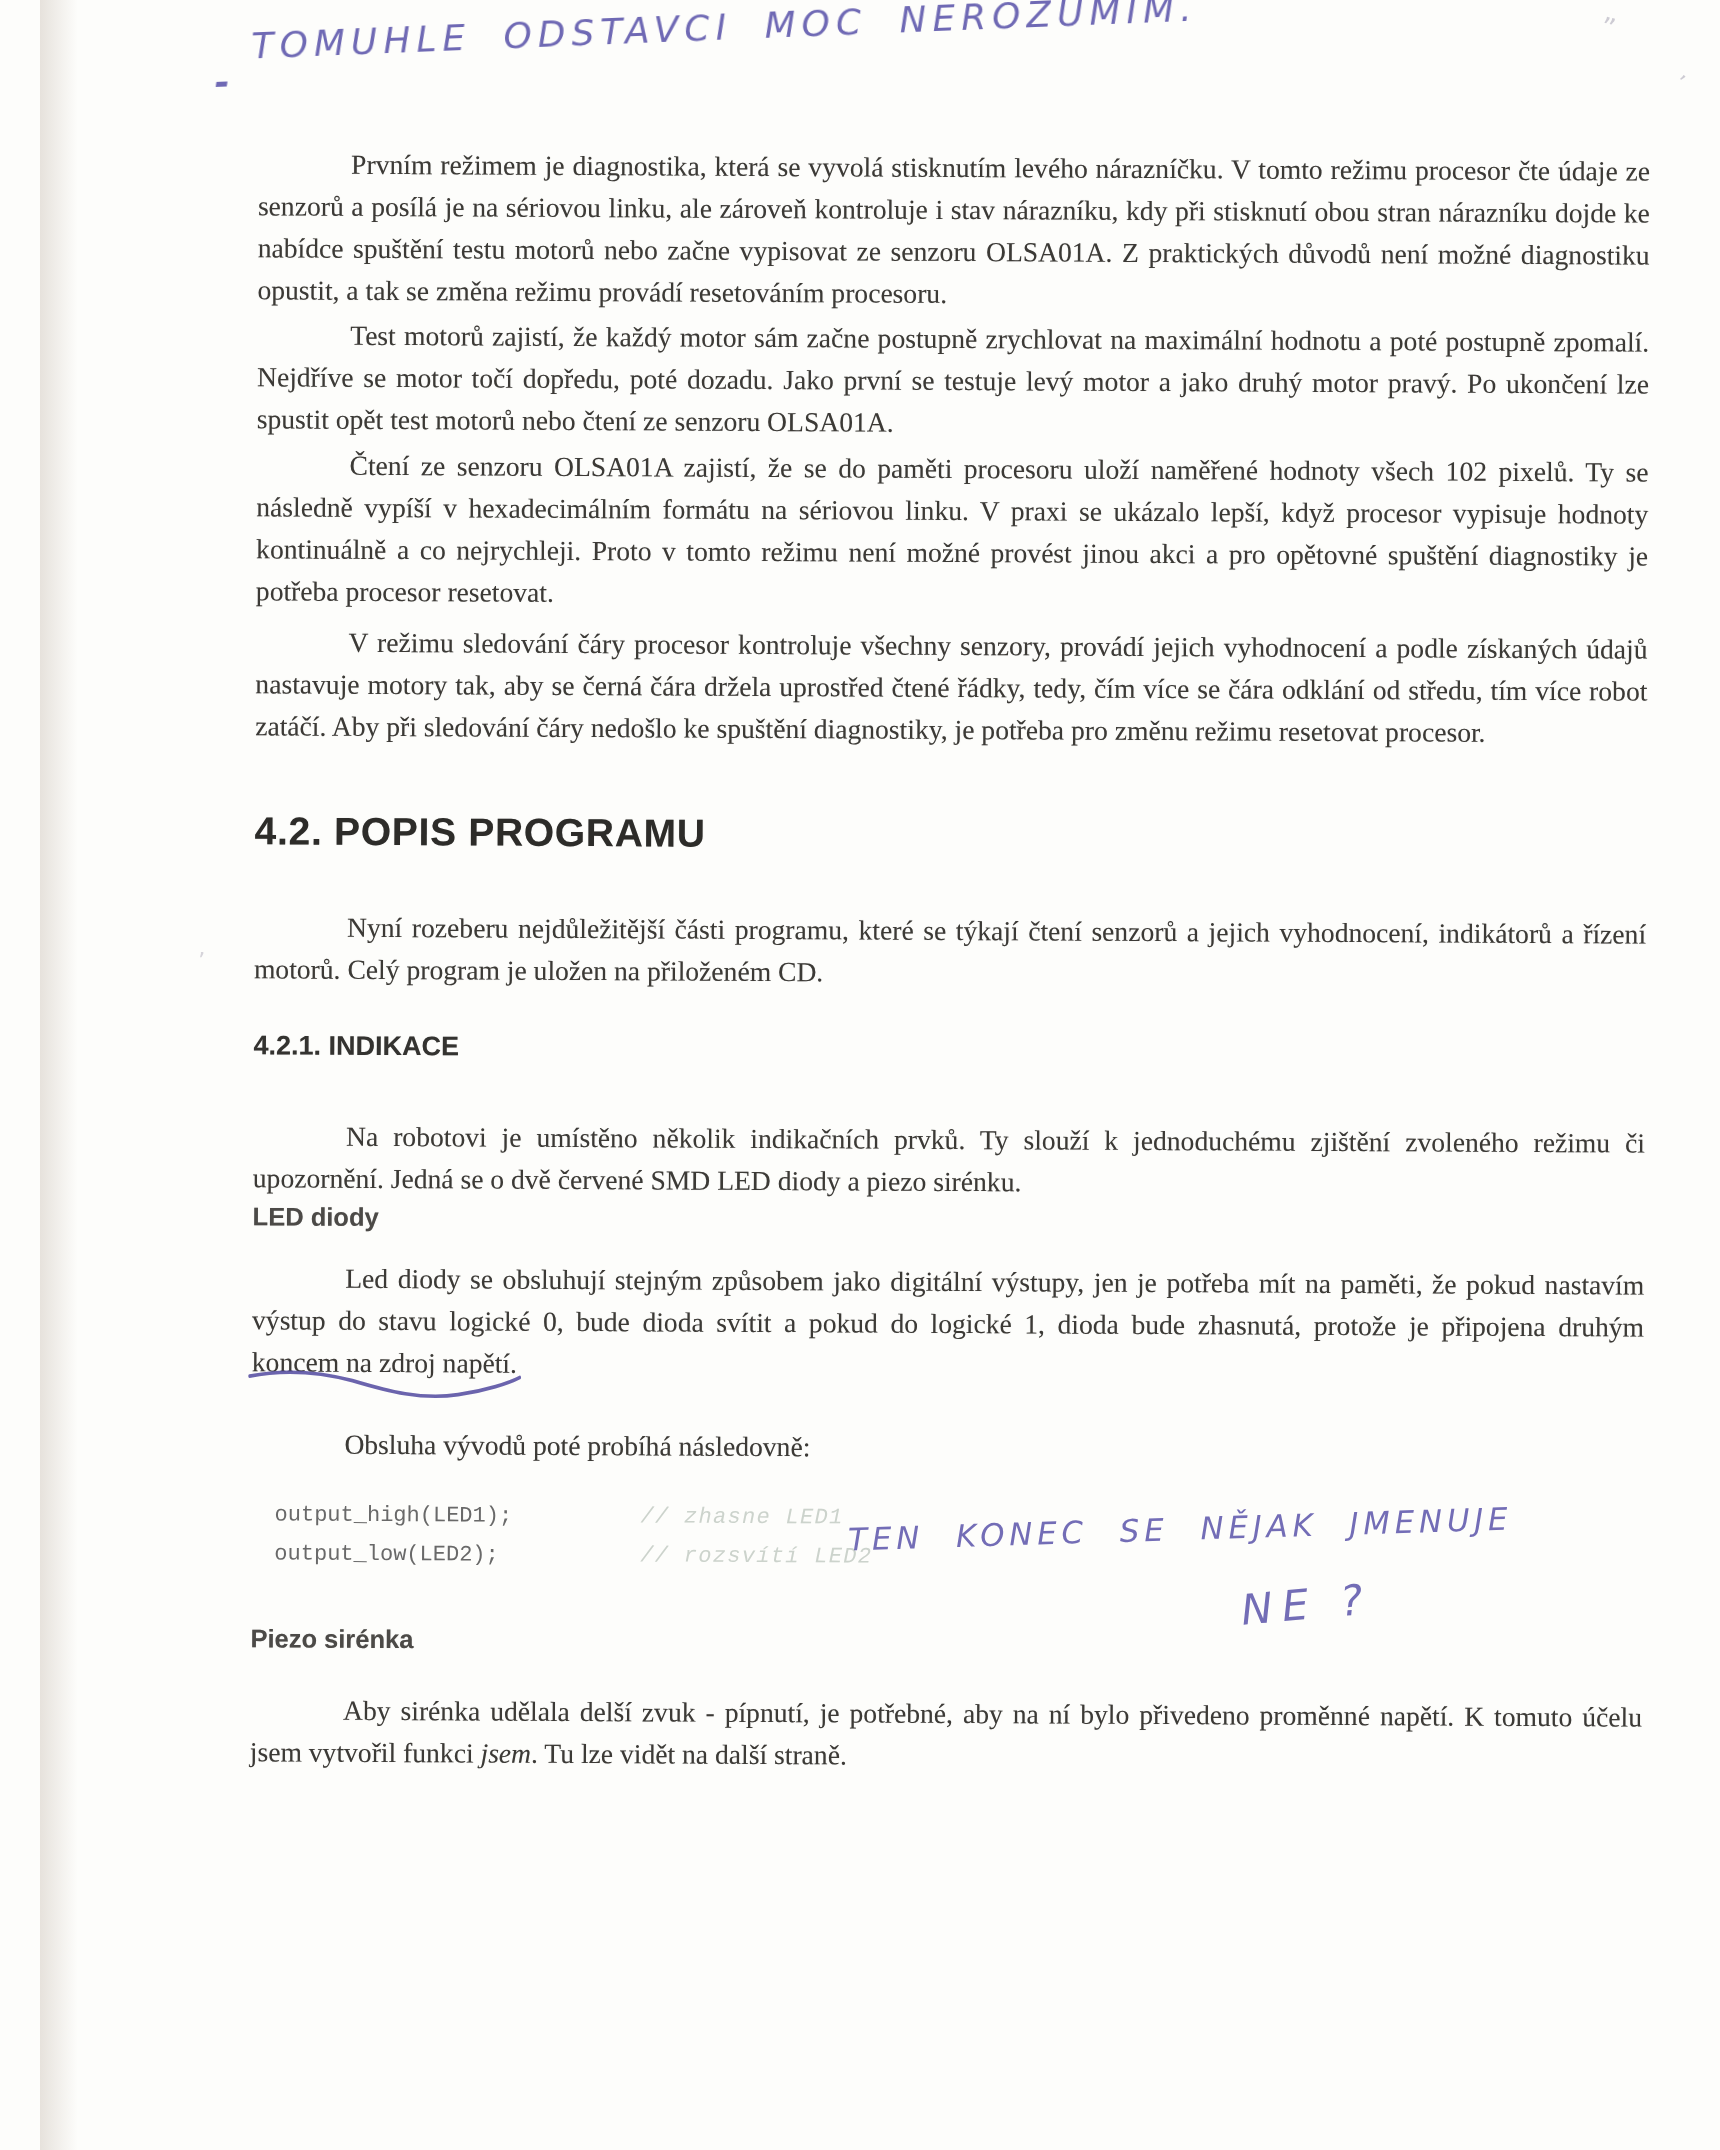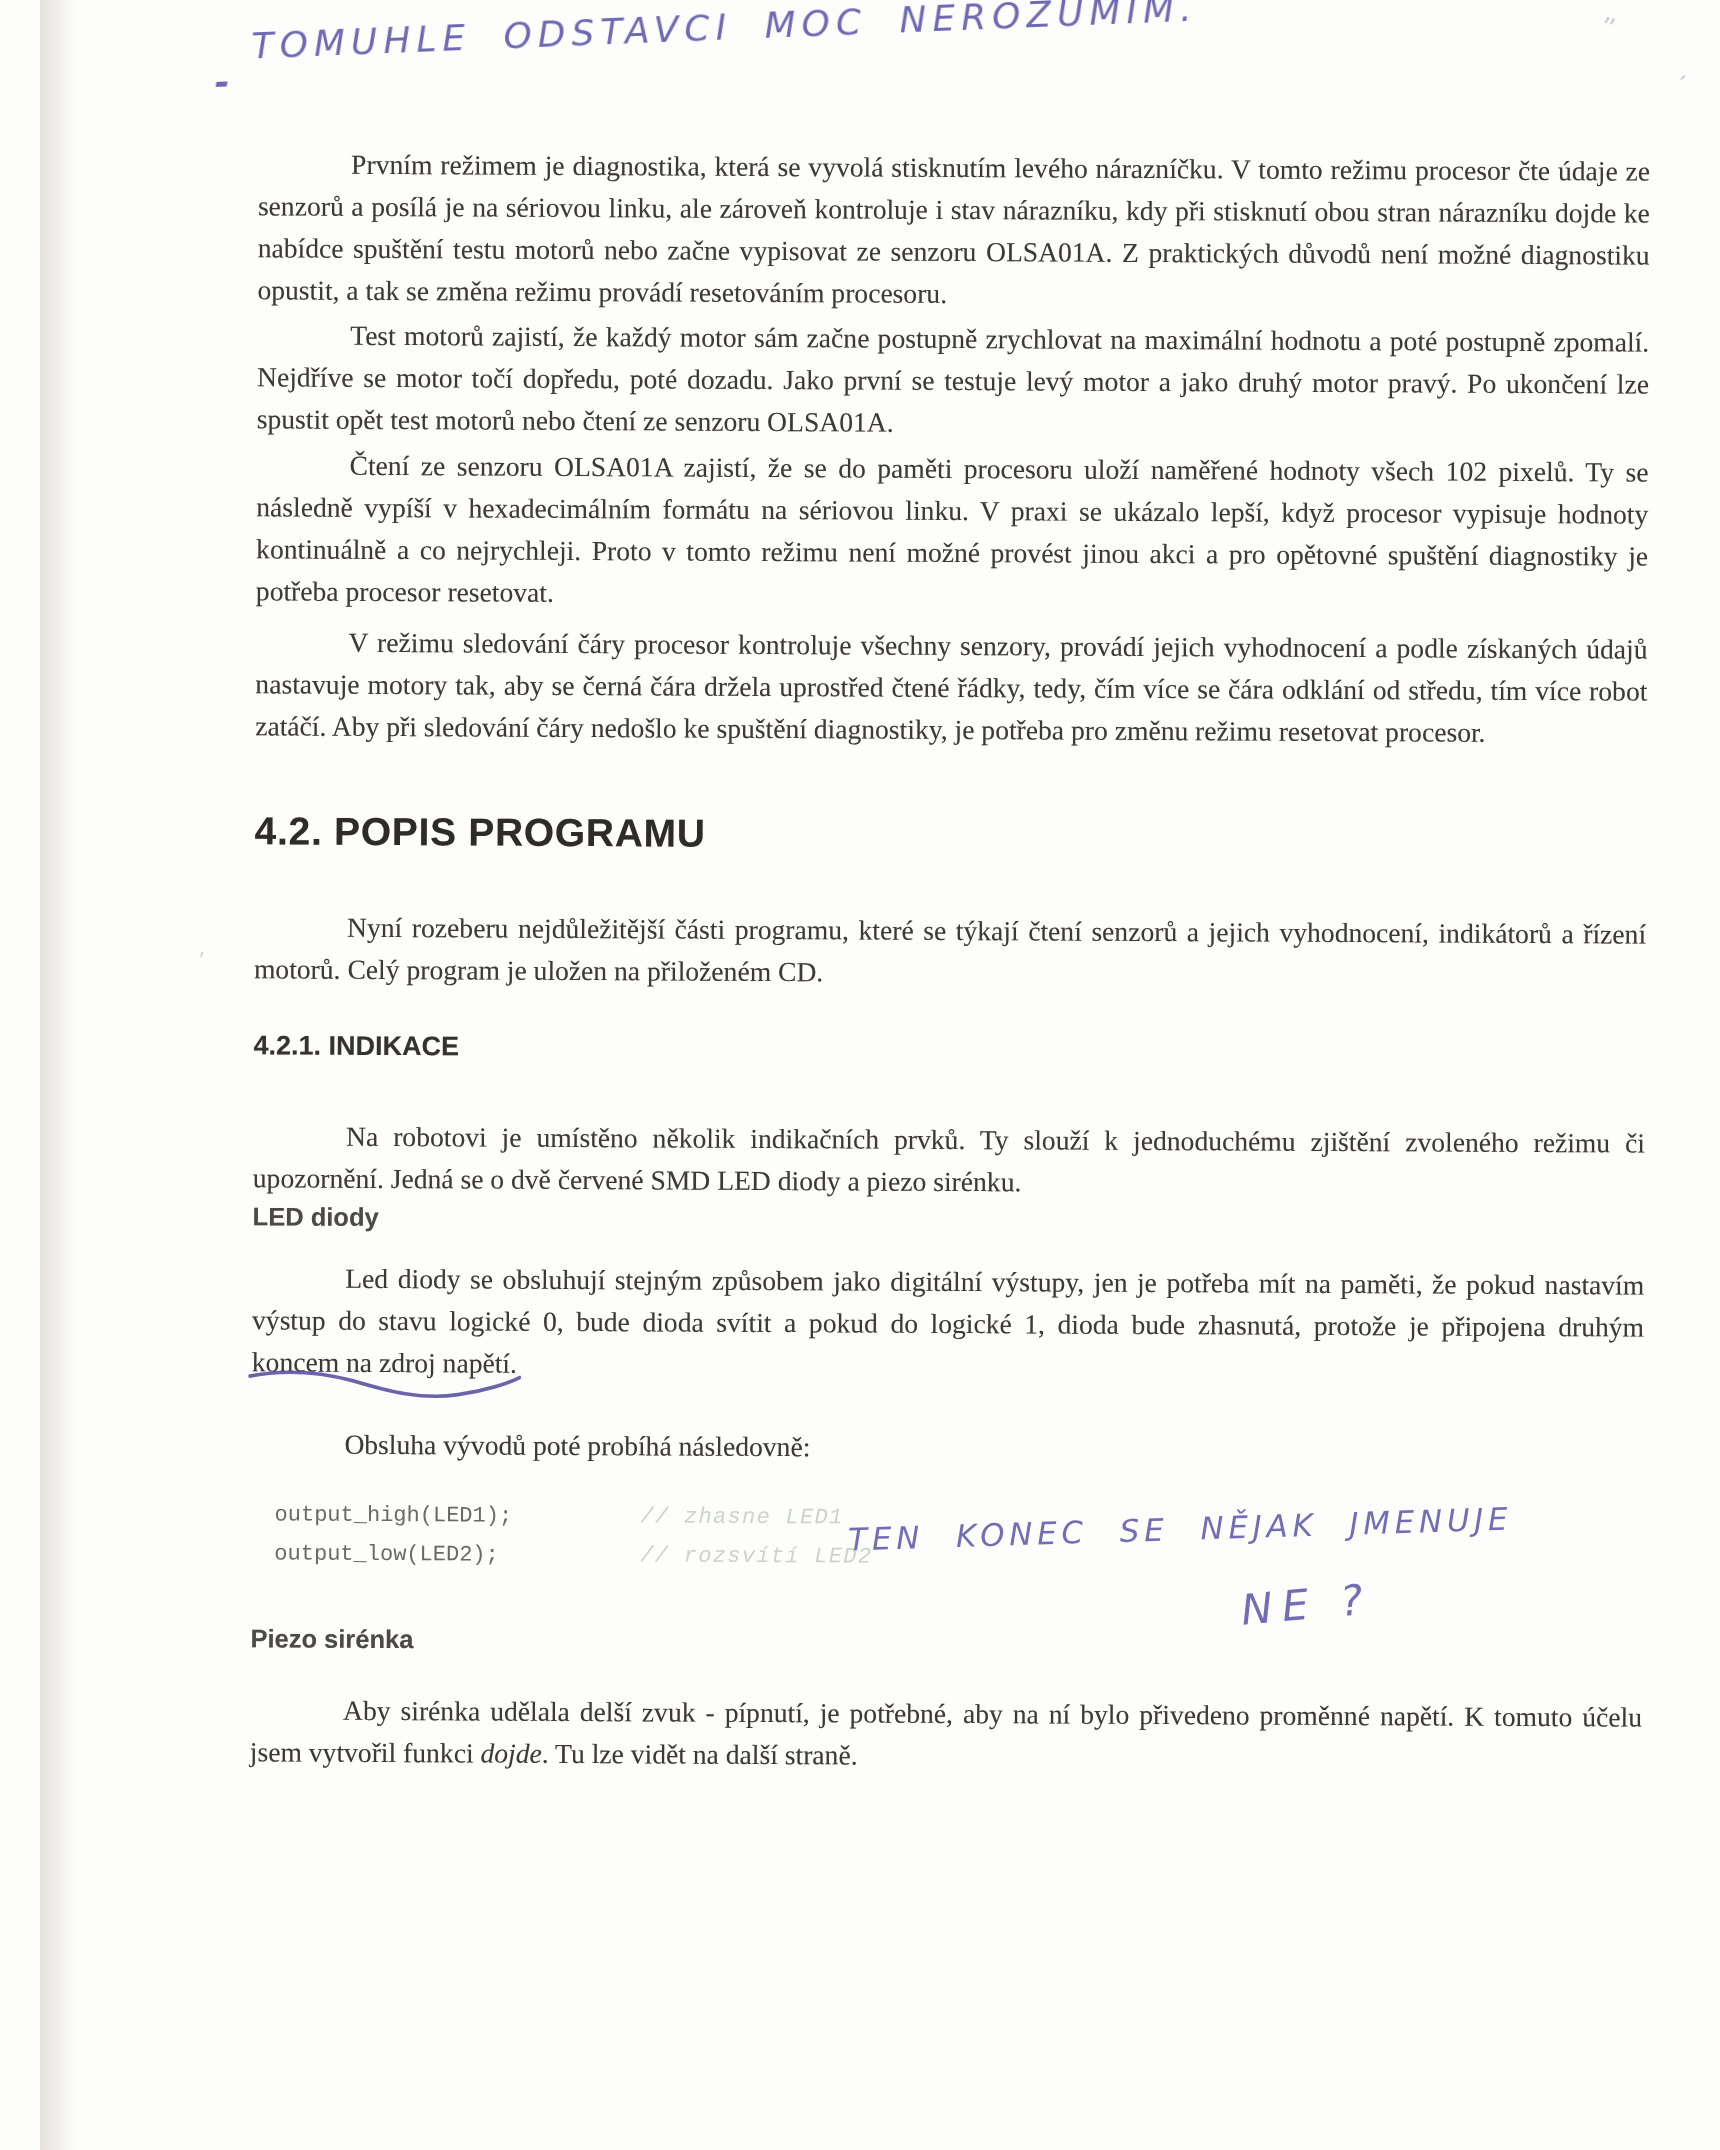--- a/index.html
+++ b/index.html
@@ -162,21 +162,21 @@
       <span class="code-comment">// zhasne  LED1</span>
     </div>
     <div class="code-row">
       <span class="code-col">output_low(LED2);</span>
       <span class="code-comment">// rozsvítí LED2</span>
     </div>
   </div>
 
   <h3 class="sub sub-piezo">Piezo sirénka</h3>
 
-  <p class="body p8"><span>Aby sirénka udělala delší zvuk - pípnutí, je potřebné, aby na ní bylo přivedeno proměnné napětí. K tomuto účelu jsem vytvořil funkci </span><span class="it">dojde</span><span>. Tu lze vidět na další straně.</span></p>
+  <p class="body p8"><span>Aby sirénka udělala delší zvuk - pípnutí, je potřebné, aby na ní bylo přivedeno proměnné napětí. K tomuto účelu jsem vytvořil funkci </span><span class="it">jsem</span><span>. Tu lze vidět na další straně.</span></p>
 
 </div>
 
 <div class="ink side-note">
   <span class="line1">TEN KONEC SE NĚJAK JMENUJE</span>
   <span class="line2">NE ?</span>
 </div>
 
 
 </body></html>

